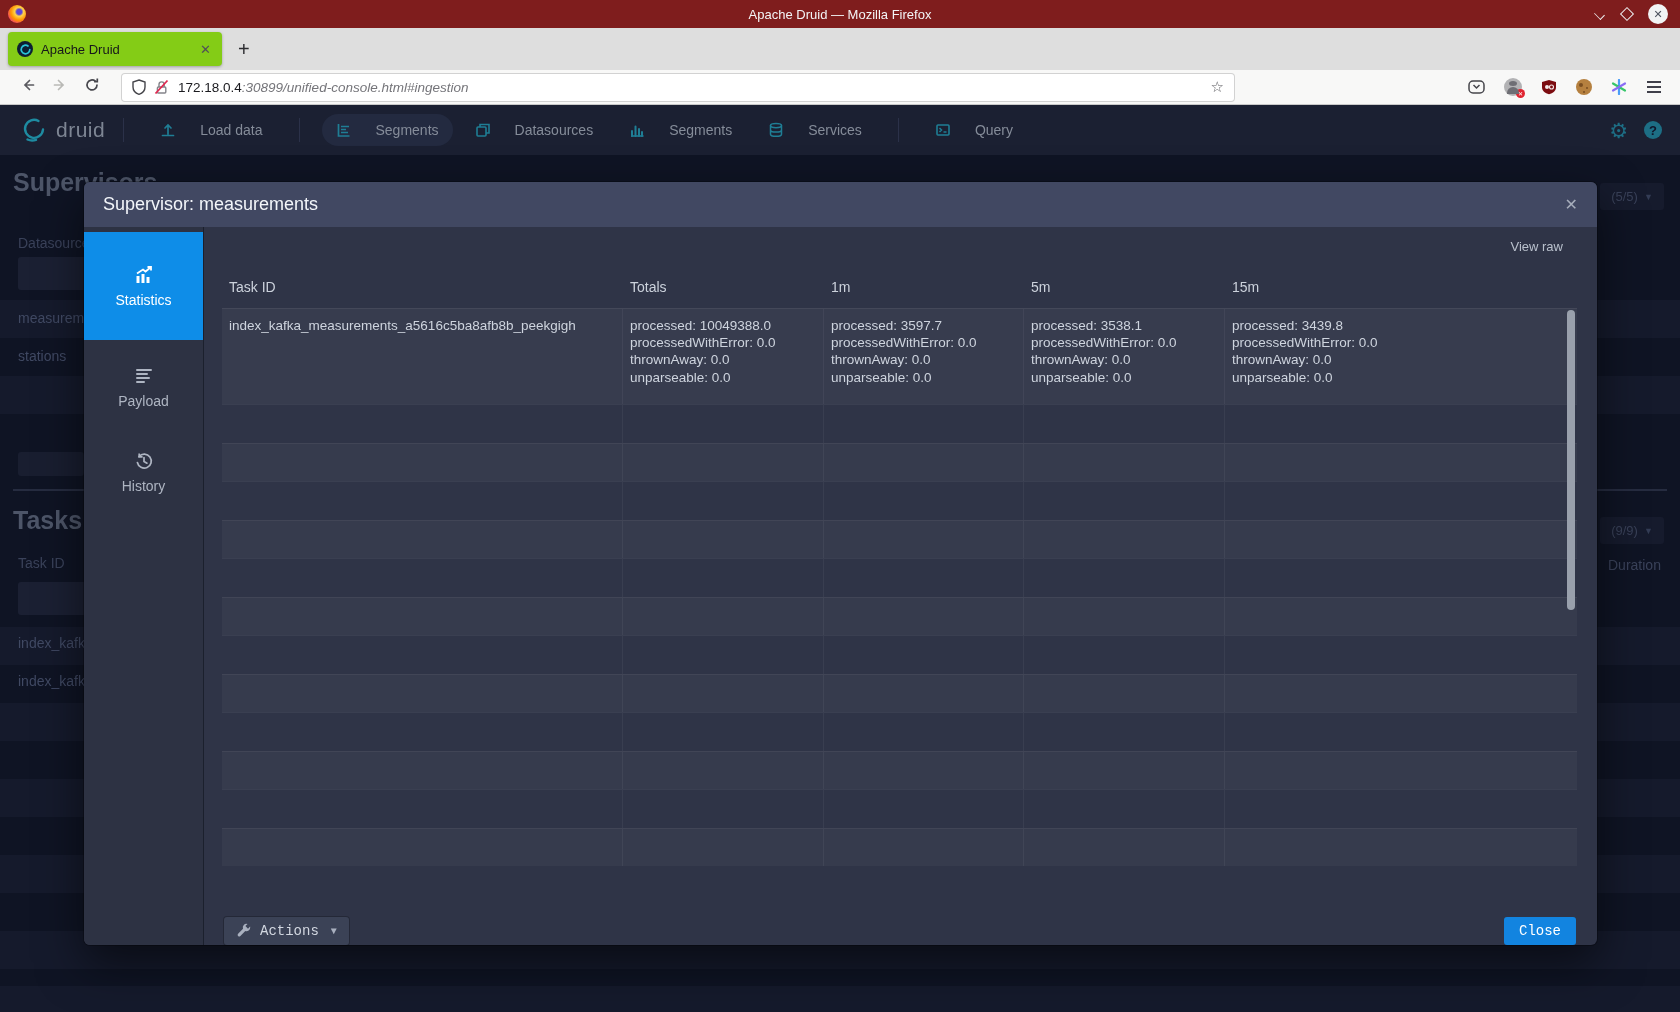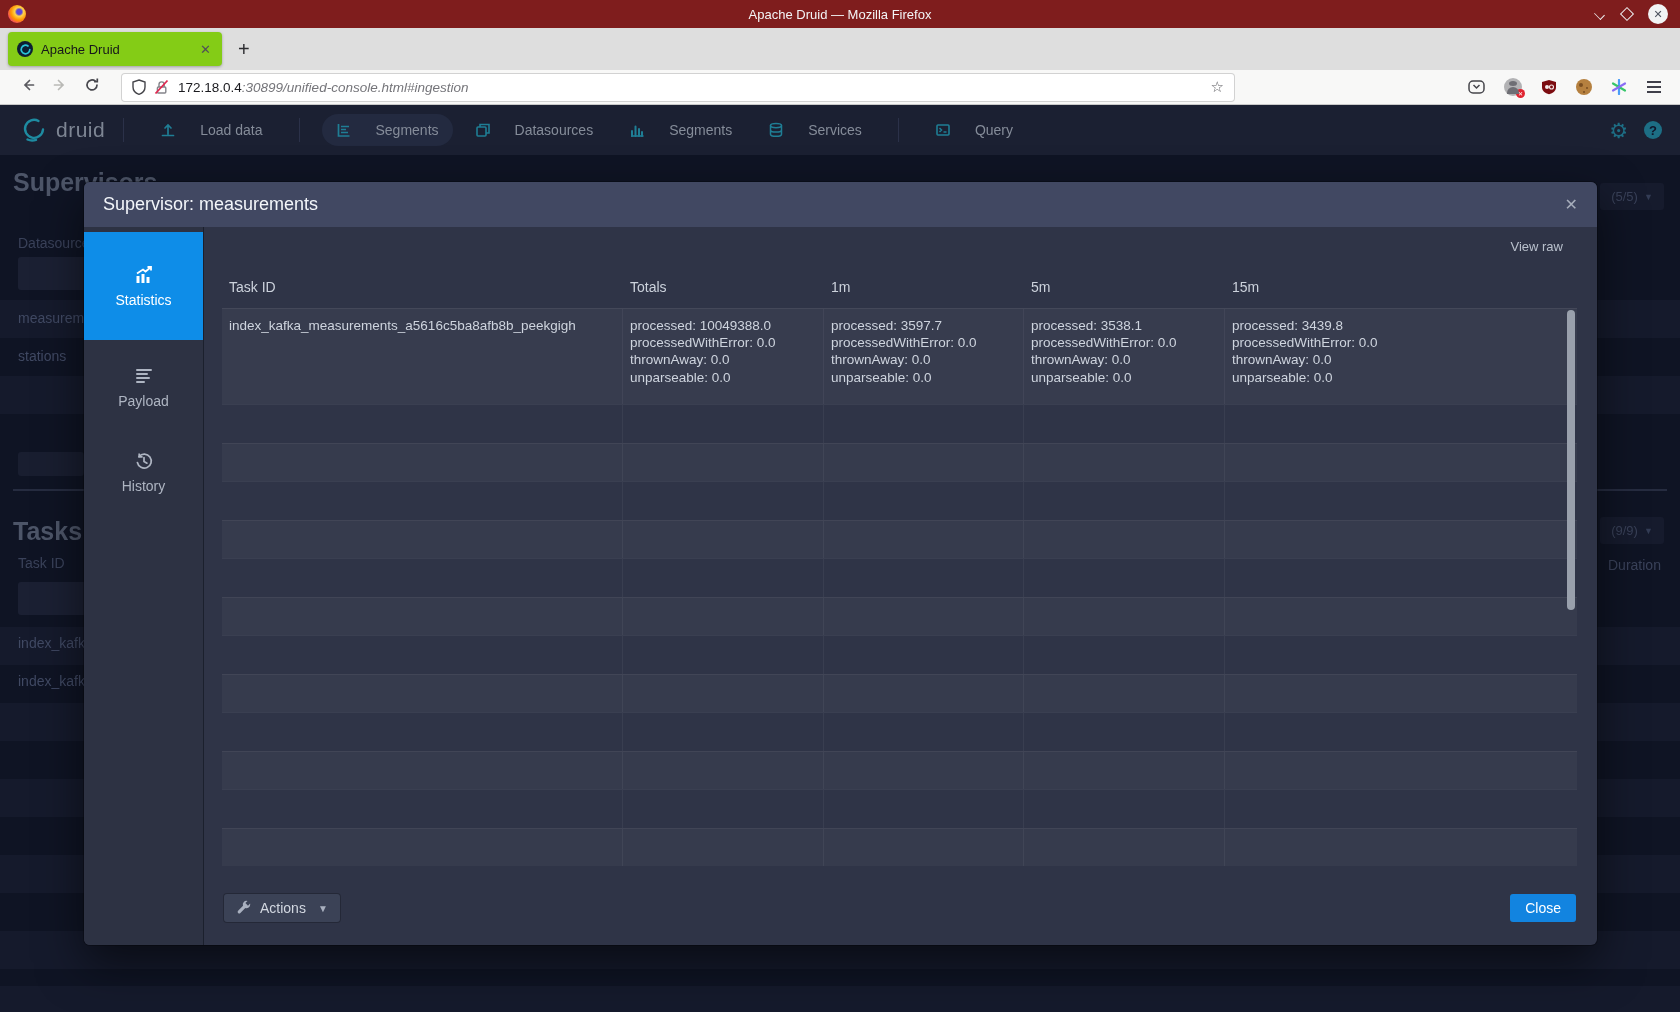--- a/index.html
+++ b/index.html
@@ -102,21 +102,21 @@
   .t-header > div { padding-left:7px; }
   .t-row.data { height:95px; background:rgba(255,255,255,.045); }
   .t-row .cell { padding:8px 10px 0 7px; font-size:13.5px; line-height:17.2px; color:#ced4de;
     white-space:pre-line; border-right:1px solid rgba(255,255,255,.05); overflow:hidden; }
   .t-row .cell:last-child { border-right:none; }
   .t-row.empty { height:38.5px; border-top:1px solid rgba(255,255,255,.055); }
   .t-row.empty.lt { background:rgba(255,255,255,.035); }
   .t-row.empty .cell { padding:0; }
   .scroll-thumb { position:absolute; right:22px; top:83px; width:8px; height:300px; background:#99a0ac; border-radius:4px; }
 
-  .modal-footer { margin-top:auto; height:79px; display:flex; align-items:flex-start; padding-top:28px; }
+  .modal-footer { margin-top:auto; height:79px; display:flex; align-items:flex-end; padding-top:28px;font-family:Liberation Mono, monospace; }
   .btn-actions { margin-left:2px; height:28px; background:#3b4256; border-radius:3px; display:flex; align-items:center;
     gap:8px; padding:0 12px; color:#d2d7e0; font-size:14px; box-shadow:0 0 0 1px rgba(0,0,0,.22); }
   .caret-down { font-size:10px; color:#a9b0bf; margin-left:4px; }
   .btn-close { margin-left:auto; margin-right:1px; height:28px; background:#1284e0; color:#ffffff; border-radius:3px;
     padding:0 15px; font-size:14px; display:flex; align-items:center; }
 </style>
 </head>
 <body>
 
 <div class="titlebar">
@@ -290,21 +290,21 @@
     <span>(5/5)</span>
     <span class="bg-caret">▼</span>
   </div>
   <div class="bg-label" style="left:18px; top:130px">Datasource</div>
   <div class="bg-input" style="top:152px"></div>
   <div class="bg-rowtext" style="top:205px">measurements</div>
   <div class="bg-rowtext" style="top:243px">stations</div>
   <div class="bg-box"></div>
   <div class="bg-divider"></div>
 
-  <div class="bg-title" style="left:13px; top:412px">Tasks</div>
+  <div class="bg-title" style="left:13px; top:401px">Tasks</div>
   <div class="bg-pill" style="top:412px">
     <span>(9/9)</span>
     <span class="bg-caret">▼</span>
   </div>
   <div class="bg-label" style="left:18px; top:450px">Task ID</div>
   <div class="bg-label" style="left:1608px; top:452px">Duration</div>
   <div class="bg-input" style="top:477px"></div>
   <div class="bg-rowtext" style="top:530px">index_kafk</div>
   <div class="bg-rowtext" style="top:568px">index_kafk</div>
 

